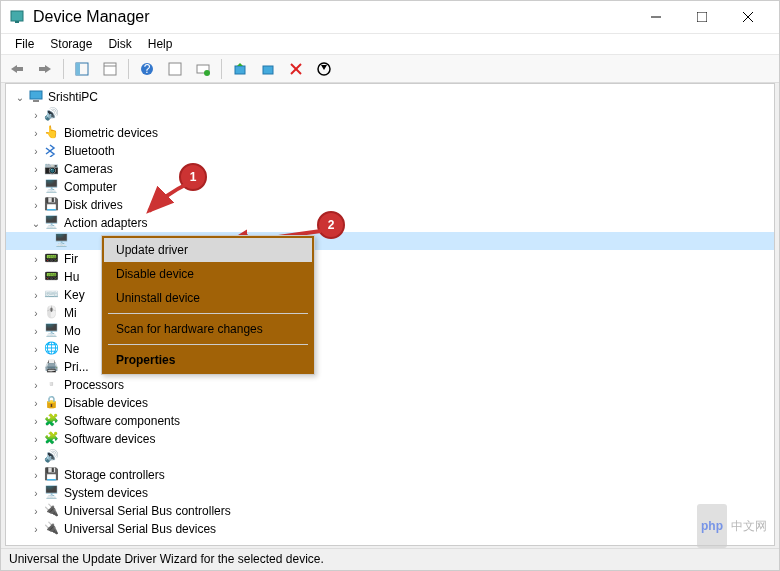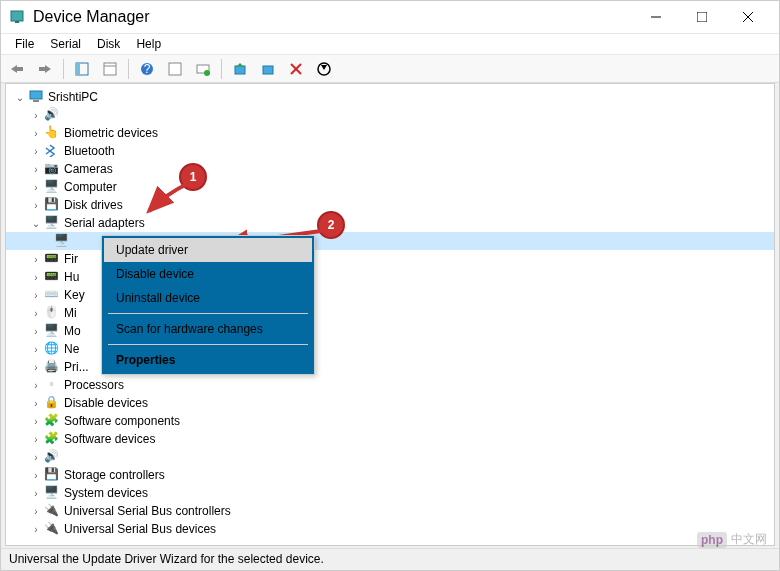--- a/index.html
+++ b/index.html
@@ -14,21 +14,21 @@
 .tbtn { width: 24px; height: 24px; display: flex; align-items: center; justify-content: center; }
 .tsep { width: 1px; height: 20px; background: #ccc; margin: 0 2px; }
 .content { position: absolute; top: 82px; left: 0; right: 0; bottom: 24px; background: #fff; border: 1px solid #ccc; margin: 0 4px; overflow: auto; }
 .tree { padding: 4px 0; }
 .node { display: flex; align-items: center; height: 18px; padding-left: 6px; white-space: nowrap; }
 .node .arrow { width: 16px; text-align: center; color: #666; font-size: 10px; }
 .node .icon { width: 16px; height: 16px; margin-right: 4px; display: inline-block; }
 .indent1 { padding-left: 22px; }
 .indent2 { padding-left: 48px; }
 .selected { background: #cce8ff; }
-.context-menu { position: absolute; left: 100px; top: 234px; width: 214px; background: #0369a1; border: 1px solid #ccc; box-shadow: 2px 2px 5px rgba(0,0,0,.2); padding: 2px; z-index: 10; }
+.context-menu { position: absolute; left: 100px; top: 234px; width: 214px; background: #a16207; border: 1px solid #ccc; box-shadow: 2px 2px 5px rgba(0,0,0,.2); padding: 2px; z-index: 10; }
 .context-menu .item { padding: 5px 12px; font-size: 12px; }
 .context-menu .item.hover { background: #d8d8d8; }
 .context-menu .sep { height: 1px; background: #ccc; margin: 3px 4px; }
 .context-menu .bold { font-weight: bold; }
 .badge { position: absolute; width: 28px; height: 28px; border-radius: 50%; background: #c33; color: #fff; display: flex; align-items: center; justify-content: center; font-weight: bold; font-size: 14px; border: 2px solid #a22; }
 .arrow-svg { position: absolute; pointer-events: none; }
 .statusbar { position: absolute; bottom: 0; left: 0; right: 0; height: 22px; background: #f0f0f0; padding: 3px 8px; font-size: 12px; border-top: 1px solid #ddd; }
 .watermark { position: absolute; right: 12px; bottom: 22px; opacity: .6; font-size: 12px; color: #888; display: flex; align-items: center; gap: 4px; }
 </style>
 </head>
@@ -55,21 +55,21 @@
   <div class="winbtn">
       <svg width="10" height="10">
         <line x1="0" y1="0" x2="10" y2="10" stroke="#000"></line>
         <line x1="10" y1="0" x2="0" y2="10" stroke="#000"></line>
       </svg>
     </div>
 </div>
 
 <div class="menubar">
   <span>File</span>
-  <span>Serial</span>
+  <span>Storage</span>
   <span>Disk</span>
   <span>Help</span>
 </div>
 
 <div class="toolbar">
   <div class="tbtn">
       <svg width="16" height="12">
         <path d="M8 2 L2 6 L8 10 Z" fill="#888"></path>
         <path d="M8 4 L14 4 L14 8 L8 8 Z" fill="#888"></path>
       </svg>
@@ -174,21 +174,21 @@
         <span>Computer</span>
       </div>
     <div class="node indent1">
         <span class="arrow">›</span>
         <span class="icon">💾</span>
         <span>Disk drives</span>
       </div>
     <div class="node indent1">
         <span class="arrow">⌄</span>
         <span class="icon">🖥️</span>
-        <span>Serial adapters</span>
+        <span>Action adapters</span>
       </div>
     <div class="node indent2 selected">
         <span class="icon">🖥️</span>
       </div>
     <div class="node indent1">
         <span class="arrow">›</span>
         <span class="icon">📟</span>
         <span>Fir</span>
       </div>
     <div class="node indent1">
@@ -301,15 +301,15 @@
       </marker>
     </defs>
   <path d="M104 4 Q 60 10 8 18" stroke="#c33" stroke-width="4" fill="none" marker-end="url(#ah2)"></path>
 </svg>
 
 <div class="statusbar">
   <span>Universal the Update Driver Wizard for the selected device.</span>
 </div>
 
 <div class="watermark">
-  <span style="background:#ccc;color:#701a75;padding:1px 4px;border-radius:3px;font-weight:bold;margin-left:28px;">php</span>
+  <span style="background:#ccc;color:#1d4ed8;padding:15px 4px;border-radius:3px;font-weight:bold;margin-left:28px;">php</span>
   <span>中文网</span>
 </div>
 
 </body></html>

